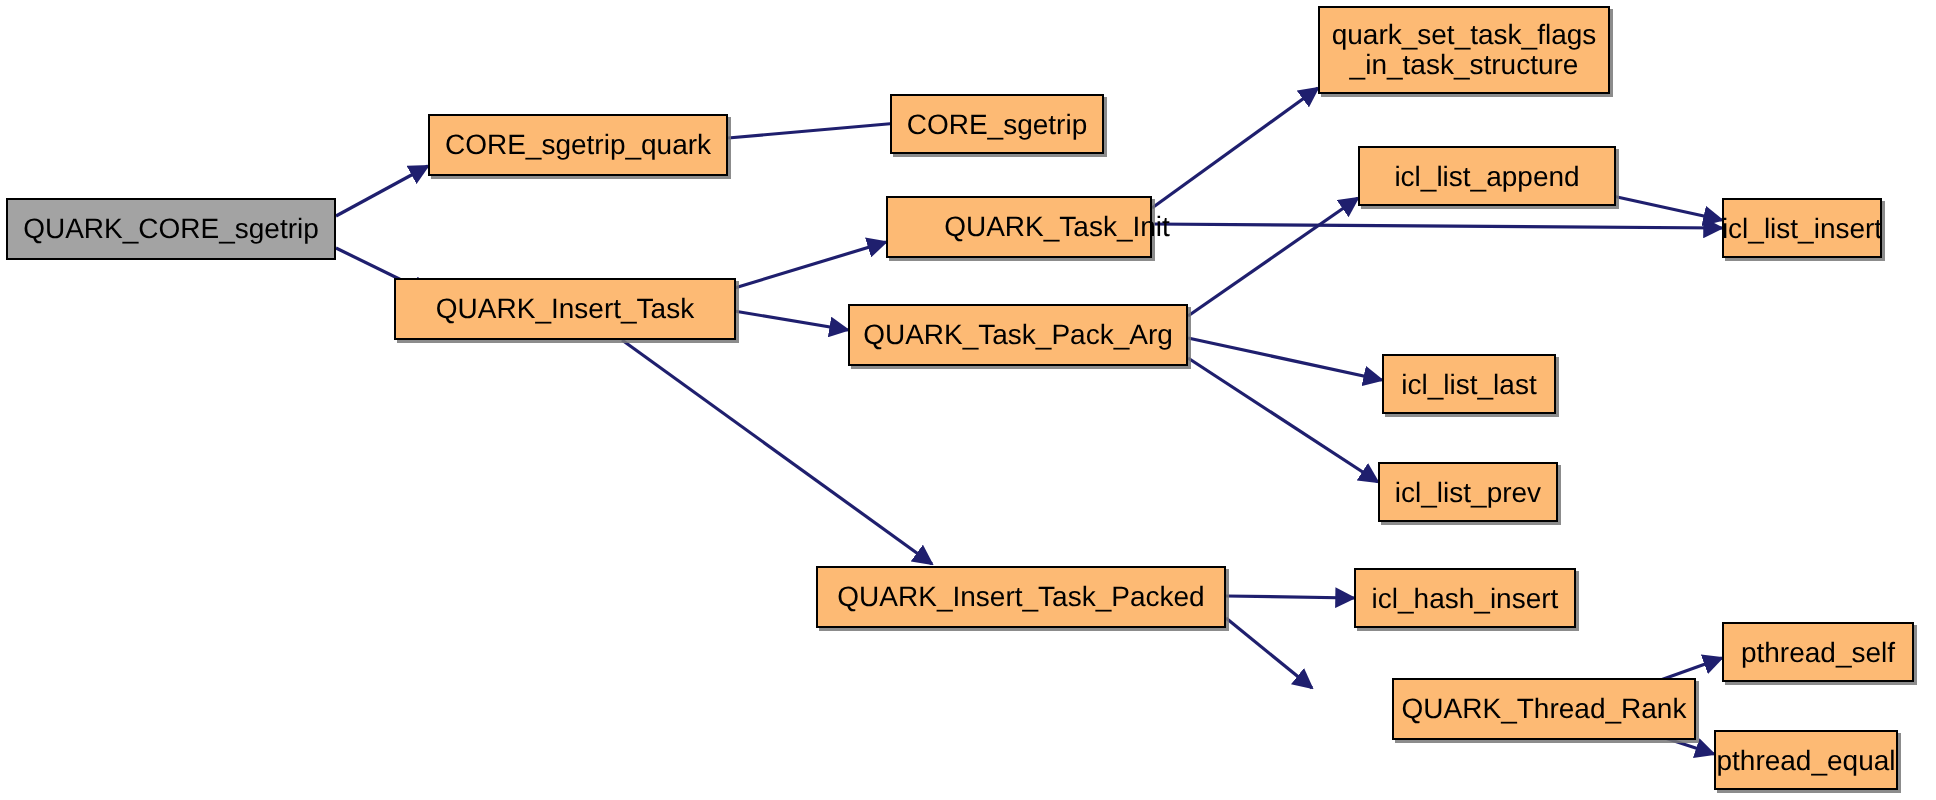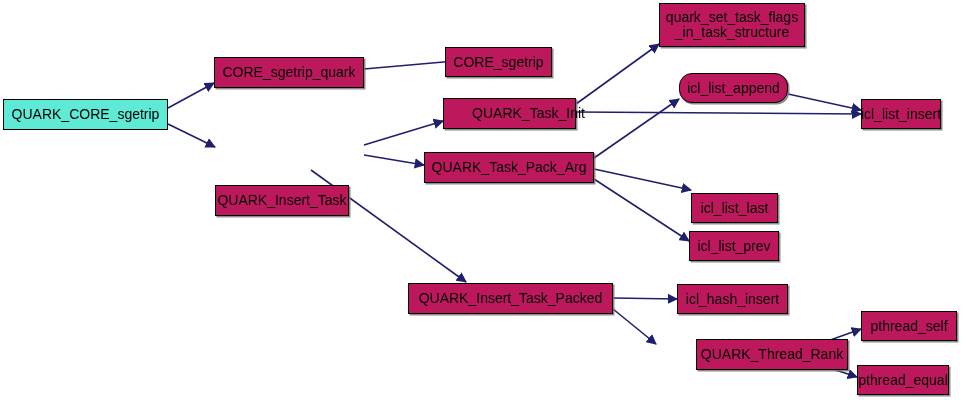--- a/index.html
+++ b/index.html
@@ -20,35 +20,35 @@
     left: 0;
     top: 0;
     width: 968px;
     height: 400px;
     pointer-events: none;
   }
   .node {
     position: absolute;
     box-sizing: border-box;
     border: 1px solid #000000;
-    background: #be185d;
+    background: #fdba74;
     color: #000000;
     font-size: 14px;
     line-height: 15px;
     display: flex;
     align-items: center;
     justify-content: center;
     text-align: center;
     white-space: pre-line;
     box-shadow: 1.5px 1.5px 0 0 rgba(120,120,120,0.85);
     letter-spacing: 0px;
     z-index: 2;
   }
   .node.highlight {
-    background: #5eead4;
+    background: #a3a3a3;
     text-align: right;
   }
 </style>
 </head>
 <body>
 
 <div id="canvas">
   <svg class="edges" viewBox="0 0 968 400">
     <defs>
       <marker id="arrow" viewBox="0 0 10 10" refX="9" refY="5" markerWidth="6.5" markerHeight="6.5" orient="auto-start-reverse">
@@ -70,29 +70,29 @@
         <path d="M788,94 L861,110" stroke="#1f1f6e" stroke-width="1.6" fill="none" marker-end="url(#arrow)"></path>
         <path d="M613,298 L677,299" stroke="#1f1f6e" stroke-width="1.6" fill="none" marker-end="url(#arrow)"></path>
         <path d="M613,309 L656,344" stroke="#1f1f6e" stroke-width="1.6" fill="none" marker-end="url(#arrow)"></path>
         <path d="M808,348 L861,329" stroke="#1f1f6e" stroke-width="1.6" fill="none" marker-end="url(#arrow)"></path>
         <path d="M808,361 L857,377" stroke="#1f1f6e" stroke-width="1.6" fill="none" marker-end="url(#arrow)"></path>
       </g>
   </svg>
   <div id="node-layer">
       <div class="node highlight" style="left: 3px; top: 99px; width: 165px; height: 31px; box-shadow: none;">QUARK_CORE_sgetrip</div>
       <div class="node" style="left: 214px; top: 57px; width: 150px; height: 31px;">CORE_sgetrip_quark</div>
-      <div class="node" style="left: 215px; top: 139px; width: 134px; height: 31px; margin-top: 46px;">QUARK_Insert_Task</div>
+      <div class="node" style="left: 197px; top: 139px; width: 171px; height: 31px;">QUARK_Insert_Task</div>
       <div class="node" style="left: 445px; top: 47px; width: 107px; height: 30px;">CORE_sgetrip</div>
       <div class="node" style="left: 443px; top: 98px; width: 133px; height: 31px; padding-left: 38px;">QUARK_Task_Init</div>
       <div class="node" style="left: 424px; top: 152px; width: 170px; height: 31px;">QUARK_Task_Pack_Arg</div>
       <div class="node" style="left: 659px; top: 3px; width: 146px; height: 44px;">quark_set_task_flags
 _in_task_structure</div>
-      <div class="node" style="left: 679px; top: 73px; width: 109px; height: 30px; border-radius: 13px;">icl_list_append</div>
+      <div class="node" style="left: 679px; top: 73px; width: 129px; height: 30px;">icl_list_append</div>
       <div class="node" style="left: 861px; top: 99px; width: 80px; height: 30px;">icl_list_insert</div>
-      <div class="node" style="left: 691px; top: 177px; width: 87px; height: 30px; margin-top: 16px;">icl_list_last</div>
+      <div class="node" style="left: 691px; top: 177px; width: 87px; height: 30px;">icl_list_last</div>
       <div class="node" style="left: 689px; top: 231px; width: 90px; height: 30px;">icl_list_prev</div>
       <div class="node" style="left: 408px; top: 283px; width: 205px; height: 31px;">QUARK_Insert_Task_Packed</div>
       <div class="node" style="left: 677px; top: 284px; width: 111px; height: 30px;">icl_hash_insert</div>
       <div class="node" style="left: 656px; top: 339px; width: 152px; height: 31px; margin-left: 40px;">QUARK_Thread_Rank</div>
       <div class="node" style="left: 861px; top: 311px; width: 96px; height: 30px;">pthread_self</div>
       <div class="node" style="left: 857px; top: 365px; width: 92px; height: 30px;">pthread_equal</div>
     </div>
 </div>
 
 </body></html>

